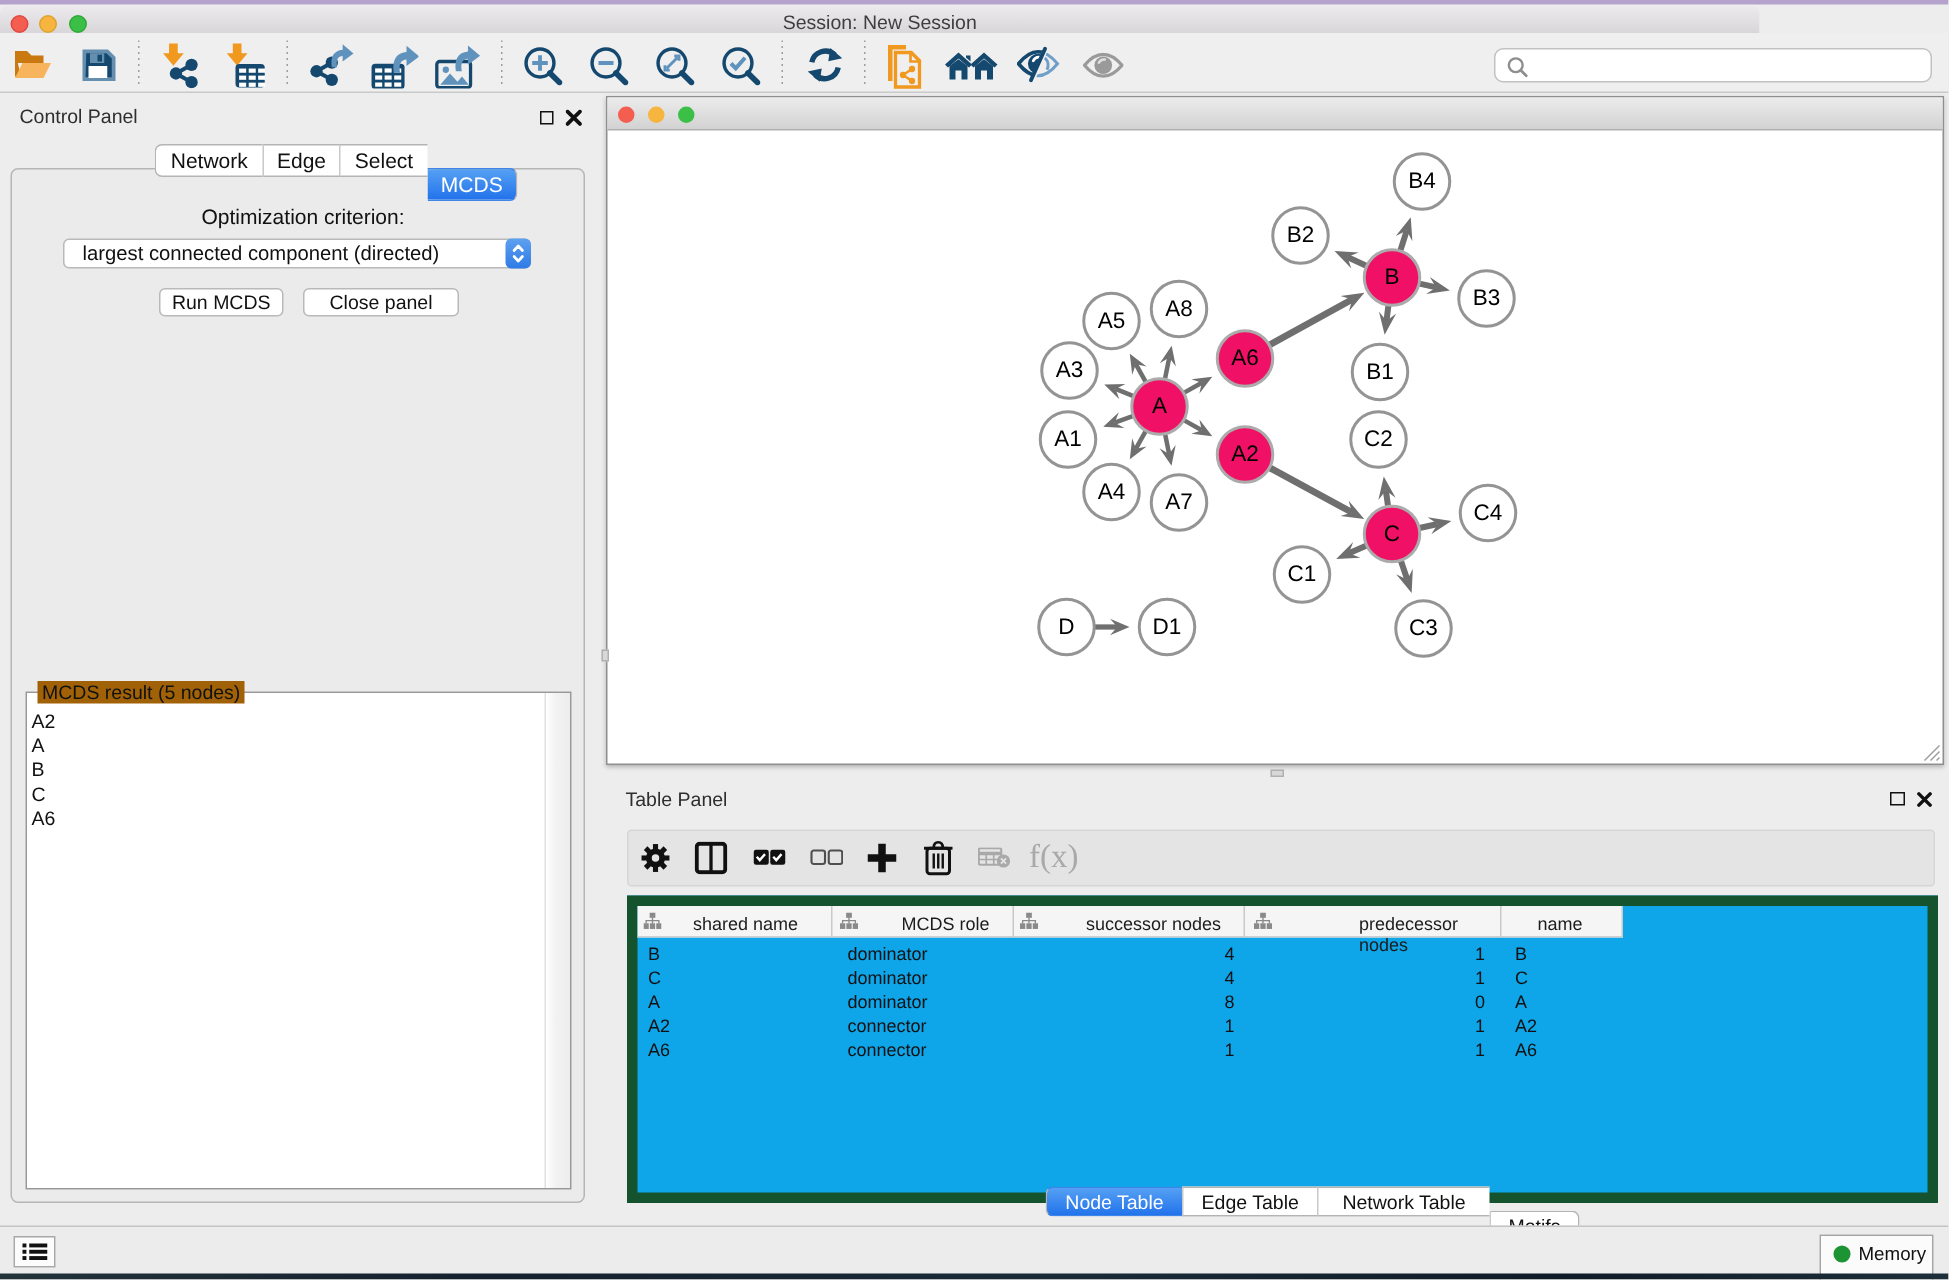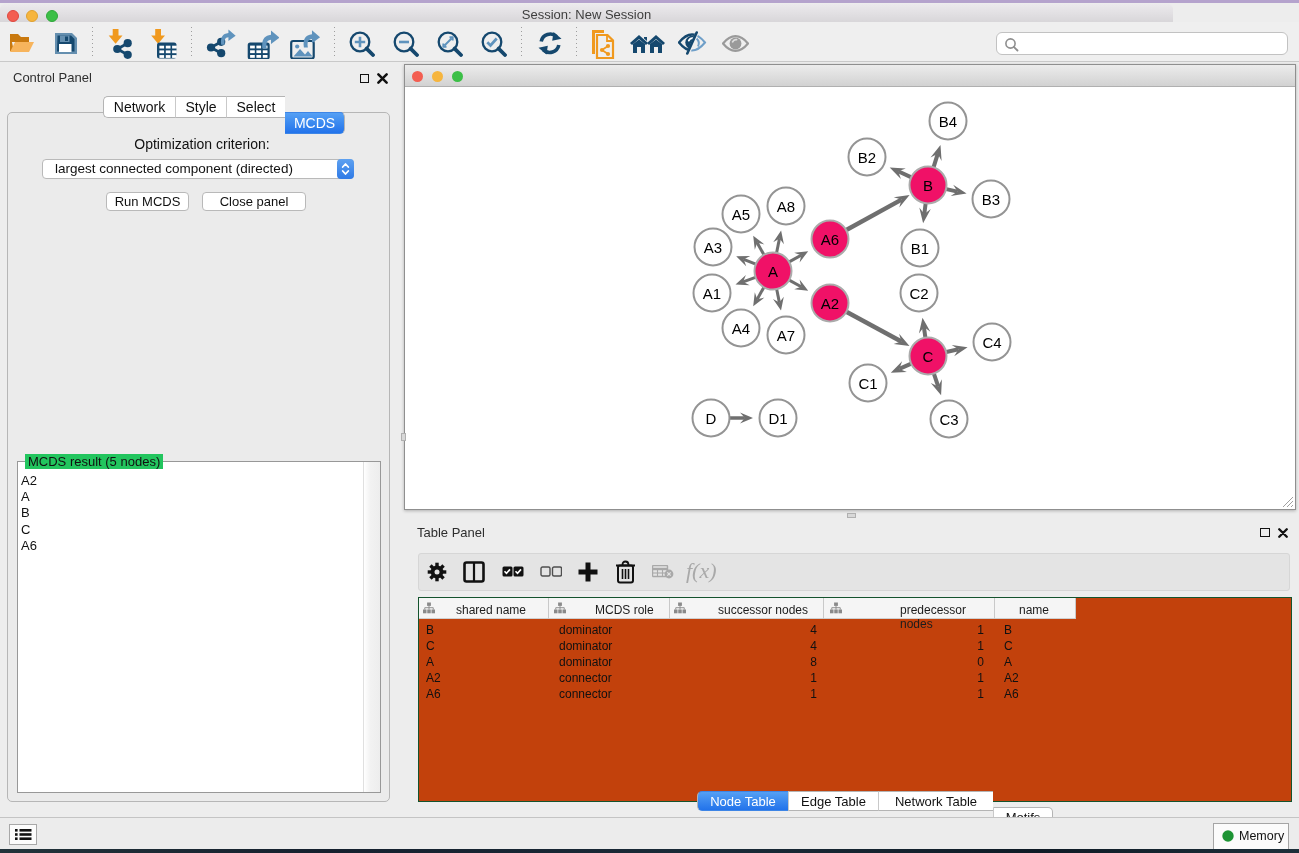--- a/index.html
+++ b/index.html
@@ -40,40 +40,40 @@
 #cp-dropdown { left:42px; top:159px; width:312px; height:20px; background:#fff;
   border:1px solid #b9b9b9; border-radius:4px; font-size:13.5px; color:#111;
   line-height:18px; padding-left:12px; }
 #cp-dd-btn { position:absolute; right:-1px; top:-1px; width:17px; height:20px;
   background:linear-gradient(#5ea1f0,#2f7ae6); border-radius:4px; }
 .btn { position:absolute; height:19px; background:#ffffff; border:1px solid #b9b9b9;
   border-radius:4px; font-size:13px; color:#111; text-align:center; line-height:17px; }
 
 #mcds-fs { left:17px; top:461px; width:364px; height:332px; background:#ffffff;
   border:1px solid #989898; }
-#mcds-legend { left:25px; top:454px; background:#22c55e; padding:0 3px; font-size:13px; color:#111; }
+#mcds-legend { left:25px; top:454px; background:#a16207; padding:0 3px; font-size:13px; color:#111; }
 #mcds-list { left:21px; top:473px; font-size:13px; color:#111; line-height:16.2px; }
 #mcds-scroll { left:363px; top:462px; width:17px; height:330px;
   background:linear-gradient(90deg,#ffffff,#f2f2f2 40%,#ededed); border-left:1px solid #e0e0e0; }
 
 
 #netwin { left:404px; top:64px; width:892px; height:446px; background:#ffffff;
   border:1px solid #8f8f8f; box-shadow:0 1px 3px rgba(0,0,0,.25); }
 #net-titlebar { position:absolute; left:0; top:0; right:0; height:22px;
   background:linear-gradient(#ececec,#d2d2d2); border-bottom:1px solid #b0b0b0; }
 #net-titlebar .title { position:absolute; left:0; right:0; top:4px; text-align:center;
   font-size:13px; color:#2e2e2e; }
 .tl2 { position:absolute; top:6px; width:11px; height:11px; border-radius:50%; }
 
 
 #tp-title { left:417px; top:525px; font-size:13px; color:#2e2e2e; }
 #tp-toolbar { left:418px; top:553px; width:872px; height:38px; background:#e4e4e4;
   border:1px solid #d6d6d6; border-radius:3px; }
-#tp-table { left:418px; top:597px; width:874px; height:205px; background:#c2410c;
-  border:1px solid #14532d; }
+#tp-table { left:418px; top:597px; width:874px; height:205px; background:#0ea5e9;
+  border:7px solid #14532d; }
 #tp-header { position:absolute; left:0; top:0; width:657px; height:21px;
   background:#f5f5f5; border-bottom:1px solid #cfcfcf; font-size:12px; color:#1c1c1c; }
 .th { position:absolute; top:0; height:21px; border-right:1px solid #c9c9c9; }
 .th span { position:absolute; top:5px; }
 .td { position:absolute; font-size:12px; color:#111; }
 
 
 #bottom-tabs { left:673px; top:791px; }
 
 
@@ -241,21 +241,21 @@
 </div>
 
 <div id="cp-title" class="abs">Control Panel</div>
 <div class="abs" style="left:360px; top:74px; width:9px; height:9px; border:1.4px solid #111;"></div>
 <svg class="abs" style="left:377px; top:73px;" width="11" height="11" viewBox="0 0 12 12">
   <path d="M1.5 1.5 L10.5 10.5 M10.5 1.5 L1.5 10.5" stroke="#111" stroke-width="2.7" stroke-linecap="round"></path>
 </svg>
 <div id="cp-panel" class="abs"></div>
 <div class="tabs" style="left:79px; top:96px;">
   <div class="tab first" style="width:72px;">Network</div>
-  <div class="tab mid" style="width:51px;">Style</div>
+  <div class="tab mid" style="width:51px;">Edge</div>
   <div class="tab mid" style="width:59px;">Select</div>
   <div class="tab sel last" style="width:60px;">MCDS</div>
 </div>
 <div id="cp-opt-label" class="abs">Optimization criterion:</div>
 <div id="cp-dropdown" class="abs">largest connected component (directed)
   <div id="cp-dd-btn">
     <svg width="17" height="20" viewBox="0 0 17 20">
       <path d="M5.7 8 L8.5 5 L11.3 8" stroke="#fff" stroke-width="1.8" fill="none" stroke-linecap="round" stroke-linejoin="round"></path>
       <path d="M5.7 12 L8.5 15 L11.3 12" stroke="#fff" stroke-width="1.8" fill="none" stroke-linecap="round" stroke-linejoin="round"></path>
     </svg>
@@ -414,21 +414,21 @@
 <rect x="0.5" y="0.5" width="15" height="11" rx="1" fill="none" stroke="#a9a9a9" stroke-width="1.4"></rect>
 <line x1="0.5" y1="4" x2="15.5" y2="4" stroke="#a9a9a9" stroke-width="2.4"></line>
 <g stroke="#a9a9a9" stroke-width="1.1">
         <line x1="5.5" y1="4" x2="5.5" y2="11.5"></line>
         <line x1="10.5" y1="4" x2="10.5" y2="11.5"></line>
         <line x1="0.5" y1="8" x2="15.5" y2="8"></line>
       </g>
 <circle cx="17" cy="9" r="4.4" fill="#a9a9a9"></circle>
 <path d="M15.3 7.3 l3.4 3.4 M18.7 7.3 l-3.4 3.4" stroke="#e4e4e4" stroke-width="1.2"></path>
 </svg>
-<div style="position:absolute; left:267px; top:4px; font-family:'Liberation Serif', serif; font-style:italic; font-size:22px; color:#a9a9a9;">f(x)</div>
+<div style="position:absolute; left:267px; top:4px; font-family:'Liberation Serif', serif; font-size:22px; color:#a9a9a9;">f(x)</div>
   </div>
 <div id="tp-table" class="abs">
   <div id="tp-header">
     <div class="th" style="left:0; width:130px;">
         <span style="left:37px;">shared name</span>
       </div>
     <div class="th" style="left:130px; width:121px;">
         <span style="left:46px;">MCDS role</span>
       </div>
     <div class="th" style="left:251px; width:154px;">

